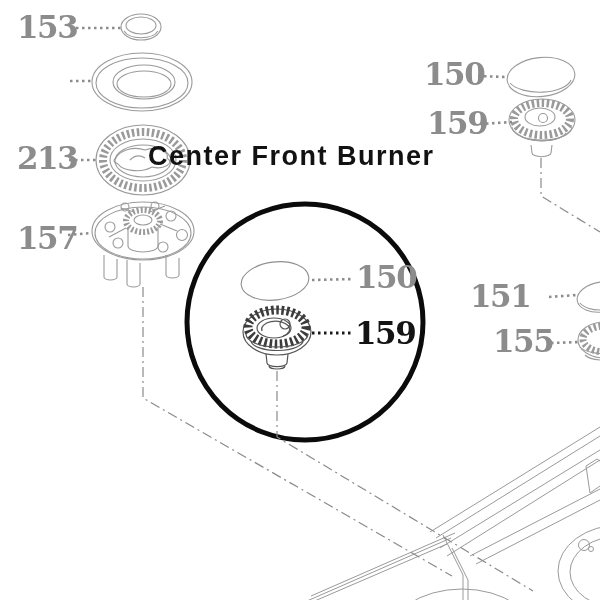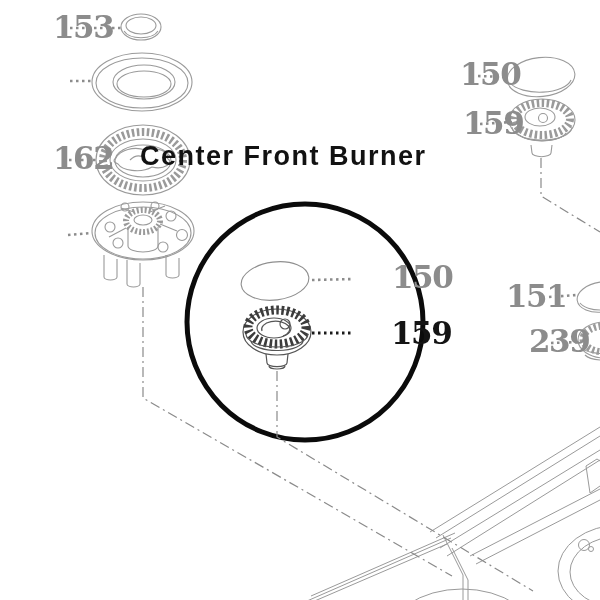--- a/index.html
+++ b/index.html
@@ -11,25 +11,24 @@
   .callout{
     position:absolute;
     font-family:"DejaVu Serif",serif;
     font-weight:bold;
     font-size:31px;
     line-height:1;
     letter-spacing:-1.5px;
     color:#8c8c8c;
     white-space:nowrap;
     user-select:none;
-    margin-left:36px;
   }
   .callout.em{color:#141414;}
   #title{
-    position:absolute;left:140px;top:141px;
+    position:absolute;left:148px;top:141px;
     font-family:"Liberation Sans",sans-serif;
     font-weight:bold;font-size:27px;letter-spacing:1.5px;
     color:#121212;white-space:nowrap;
   }
 </style>
 </head>
 <body>
 
 <div id="stage">
 
@@ -167,24 +166,25 @@
     <g stroke="#8a8a8a" stroke-width="1.2" stroke-dasharray="10 4 2 4" fill="none">
       <path d="M143,287 L143,398 L452,576"></path>
       <path d="M277,371 L277,437 L533,591"></path>
       <path d="M541,158 L541,196 L600,232"></path>
     </g>
   </svg>
 
   <div id="title">Center Front Burner</div>
 
   <div class="callout" style="left:17px;top:12px">153</div>
-  <div class="callout" style="left:17px;top:143px">162</div>
+  <div class="callout" style="left:17px;top:143px">213</div>
+  <div class="callout" style="left:17px;top:223px">157</div>
 
   <div class="callout" style="left:424px;top:59px">150</div>
   <div class="callout" style="left:427px;top:108px">159</div>
 
   <div class="callout" style="left:470px;top:281px">151</div>
-  <div class="callout" style="left:493px;top:326px">239</div>
+  <div class="callout" style="left:493px;top:326px">155</div>
 
   <div class="callout" style="left:356px;top:262px">150</div>
   <div class="callout em" style="left:355px;top:318px">159</div>
 
 </div>
 
 </body></html>

